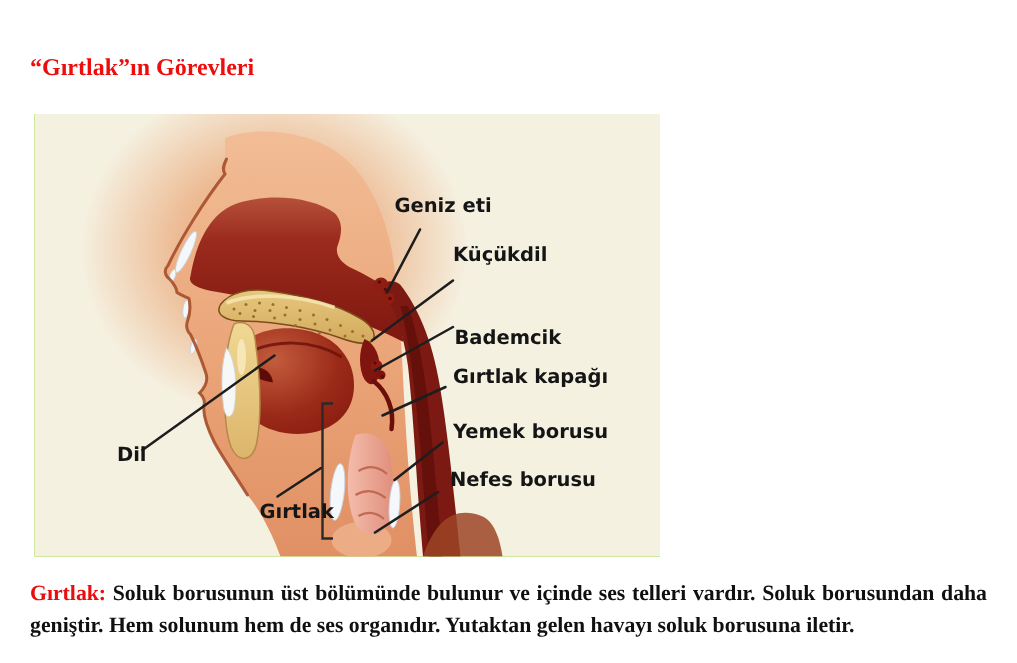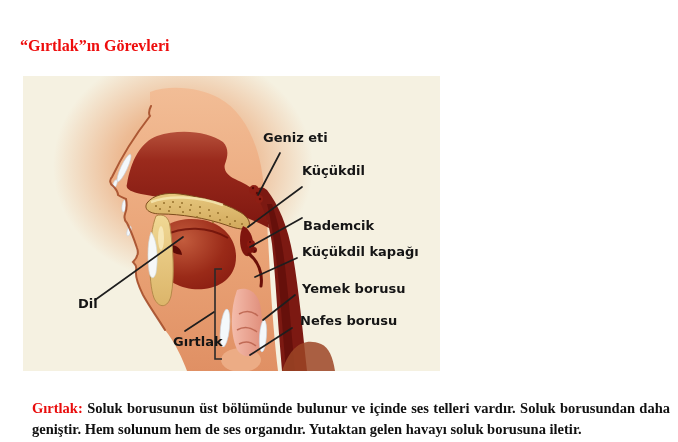--- a/index.html
+++ b/index.html
@@ -31,21 +31,21 @@
   }
   .lbl-geniz{left:240px;top:55px;}
   .lbl-kucukdil{left:279px;top:88px;}
   .lbl-bademcik{left:280px;top:143px;}
   .lbl-kapagi{left:279px;top:169px;}
   .lbl-yemek{left:279px;top:206px;}
   .lbl-nefes{left:277px;top:238px;}
   .lbl-dil{left:55px;top:221px;}
   .lbl-girtlak{left:122px;top:259px;margin-left:28px;}
   .para{
-    position:absolute;left:20px;top:386px;width:638px;margin:12px;
+    position:absolute;left:20px;top:386px;width:638px;margin:0;
     font:700 14.5px/21px "Liberation Serif", serif;
     color:#101010;
     text-align:justify;
   }
   .para .lead{color:#e90d0d;}
 </style>
 </head>
 <body>
 
 <div class="page">
@@ -269,21 +269,21 @@
         <line x1="269" y1="252" x2="227" y2="279"></line>
         <line x1="72" y1="224" x2="160" y2="161"></line>
         <line x1="162" y1="255" x2="191" y2="236"></line>
       </g>
       <path stroke="#2a2a2a" stroke-width="1.6" fill="none" d="M 199,193 L 192,193 L 192,283 L 199,283"></path>
     </svg>
 
     <div class="lbl lbl-geniz">Geniz eti</div>
     <div class="lbl lbl-kucukdil">Küçükdil</div>
     <div class="lbl lbl-bademcik">Bademcik</div>
-    <div class="lbl lbl-kapagi">Küçükdil kapağı</div>
+    <div class="lbl lbl-kapagi">Gırtlak kapağı</div>
     <div class="lbl lbl-nefes">Nefes borusu</div>
     <div class="lbl lbl-yemek">Yemek borusu</div>
     <div class="lbl lbl-dil">Dil</div>
     <div class="lbl lbl-girtlak">Gırtlak</div>
   </div>
 
   <p class="para"><span class="lead">Gırtlak:</span> <span>Soluk borusunun üst bölümünde bulunur ve içinde ses telleri vardır. Soluk borusundan daha geniştir. Hem solunum hem de ses organıdır. Yutaktan gelen havayı soluk borusuna iletir.</span></p>
 
 </div>
 

